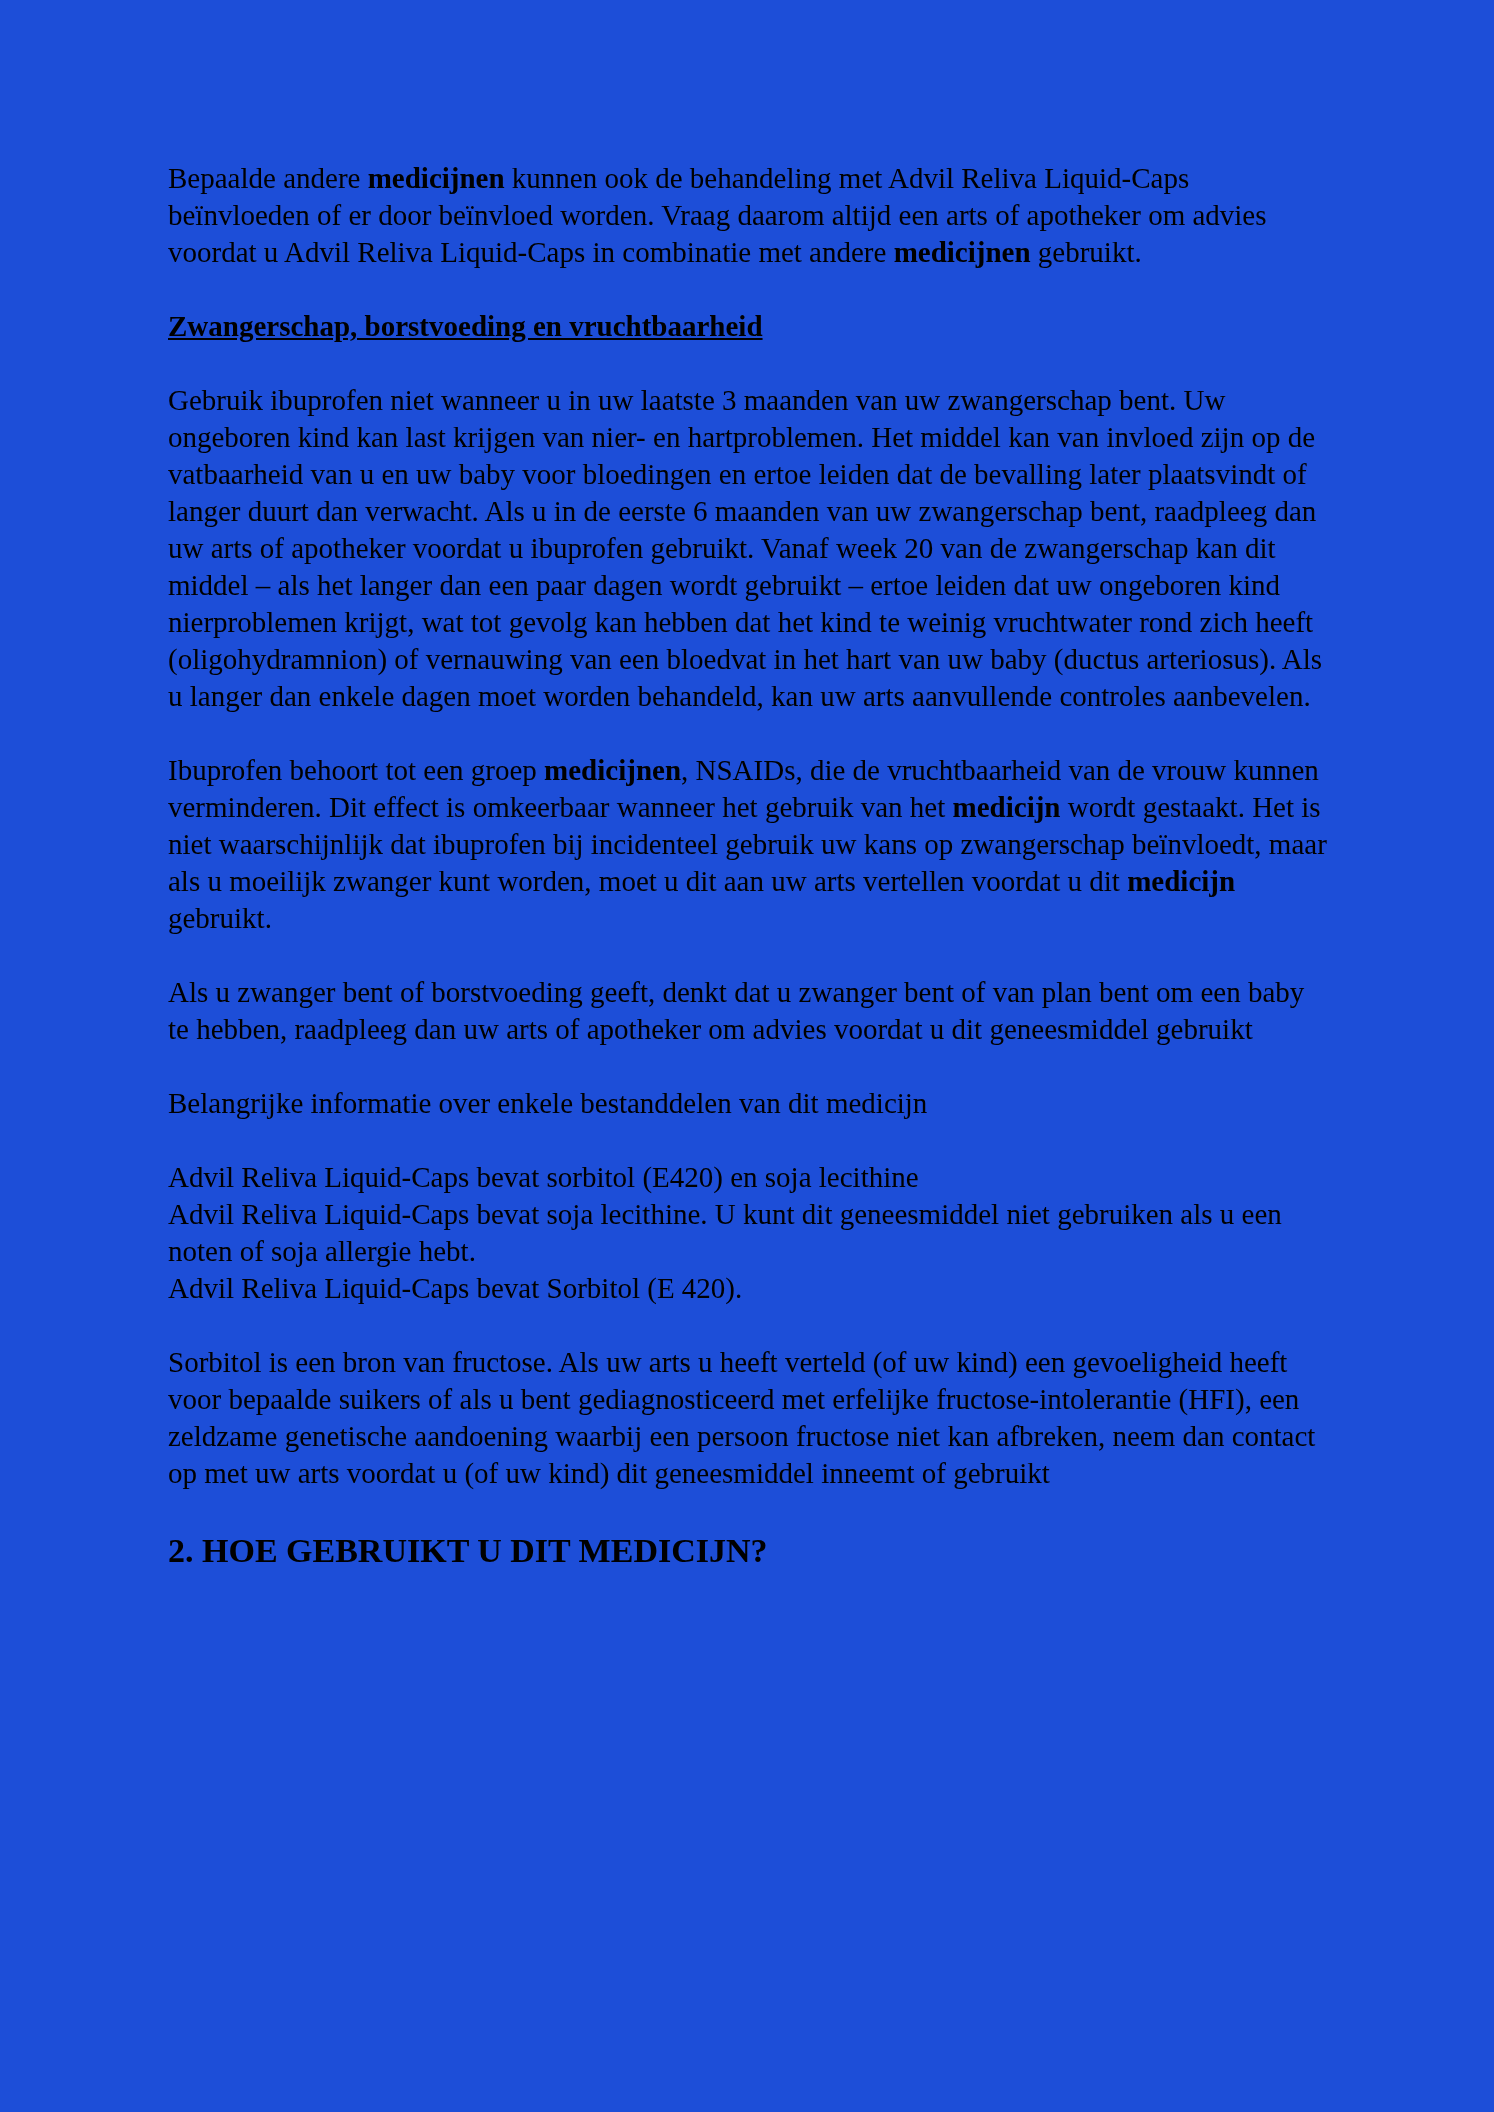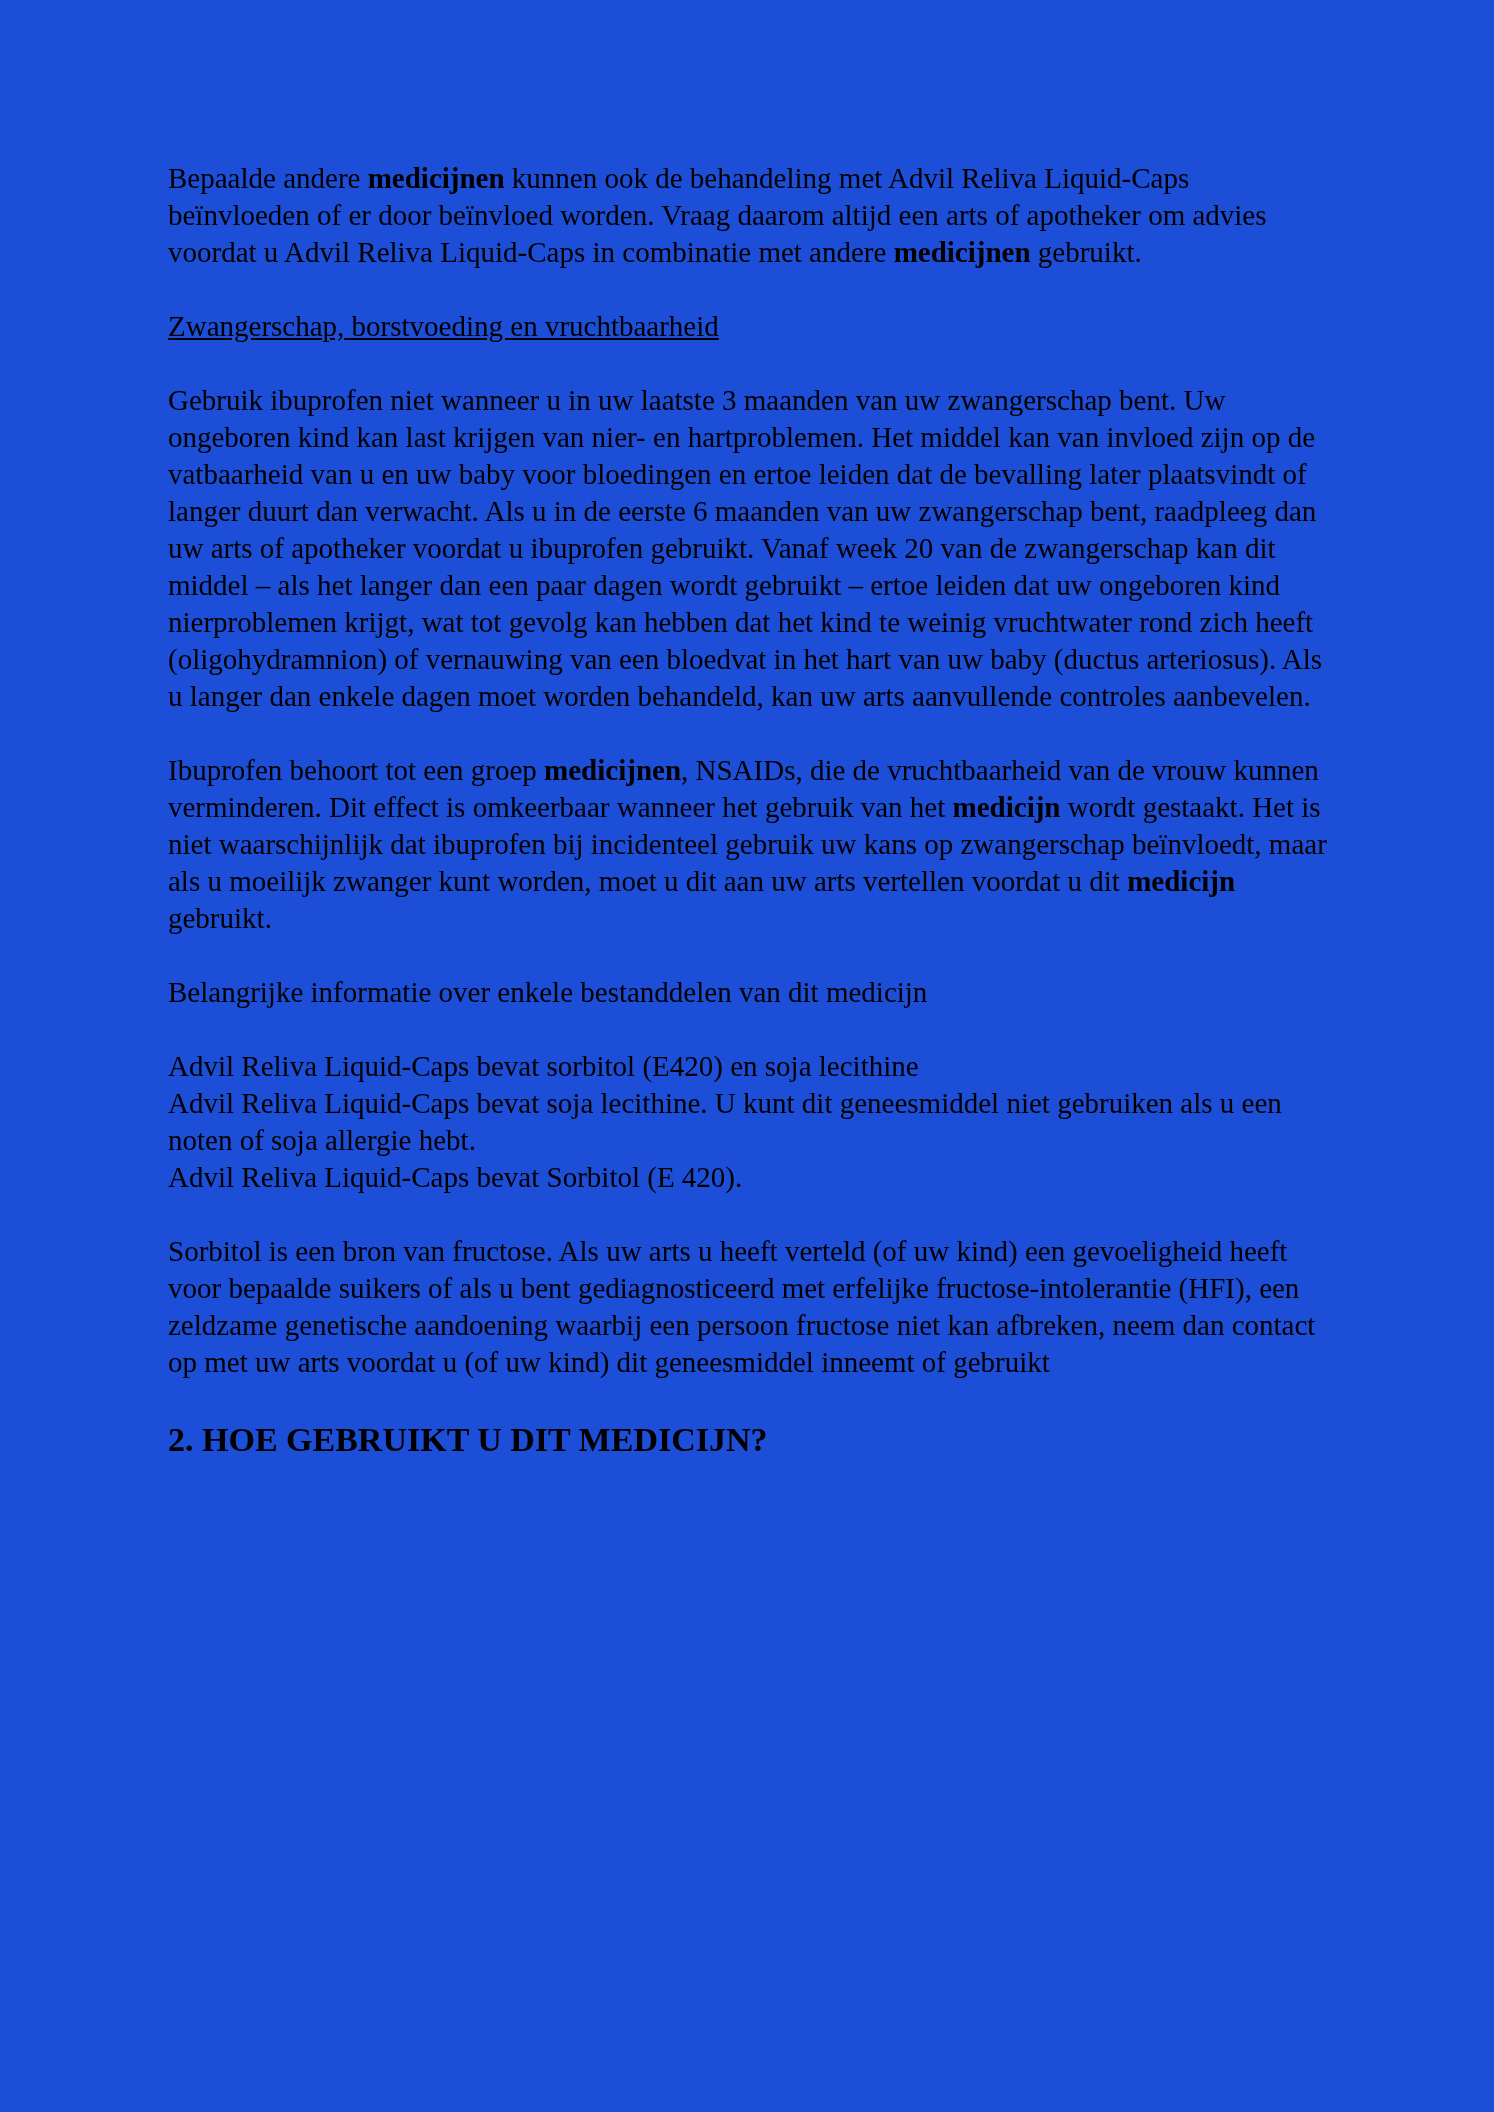--- a/index.html
+++ b/index.html
@@ -23,21 +23,21 @@
   }
   .para, .h-underline, .h-bold, .h-section {
     margin: 0 0 37px 0;
     font-size: 29px;
     line-height: 37px;
     font-weight: normal;
     text-align: left;
   }
   .para strong { font-weight: bold; }
   .h-underline {
-    font-weight: normal;
+    font-weight: bold;
     text-decoration: underline;
     margin-top: 8px;
   }
   .h-bold {
     font-weight: normal;
   }
   .sp-none  { margin-bottom: 0; }
   .sp-large { margin-bottom: 111px; }
   .h-section {
     font-size: 34px;
@@ -48,19 +48,20 @@
 </style>
 </head>
 <body>
 
 <div class="page">
   <div>
       <p class="para"><span>Bepaalde andere </span><strong>medicijnen</strong><span> kunnen ook de behandeling met Advil Reliva Liquid-Caps beïnvloeden of er door beïnvloed worden. Vraag daarom altijd een arts of apotheker om advies voordat u Advil Reliva Liquid-Caps in combinatie met andere </span><strong>medicijnen</strong><span> gebruikt.</span></p>
       <h2 class="h-underline">Zwangerschap, borstvoeding en vruchtbaarheid</h2>
       <p class="para"><span>Gebruik ibuprofen niet wanneer u in uw laatste 3 maanden van uw zwangerschap bent.  Uw ongeboren kind kan last krijgen van nier- en hartproblemen. Het middel kan van invloed zijn op de vatbaarheid van u en uw baby voor bloedingen en ertoe leiden dat de bevalling later plaatsvindt of langer duurt dan verwacht. Als u in de eerste 6 maanden van uw zwangerschap bent, raadpleeg dan uw arts of apotheker voordat u ibuprofen gebruikt.  Vanaf week 20 van de zwangerschap kan dit middel – als het langer dan een paar dagen wordt gebruikt – ertoe leiden dat uw ongeboren kind nierproblemen krijgt, wat tot gevolg kan hebben dat het kind te weinig vruchtwater rond zich heeft (oligohydramnion) of vernauwing van een bloedvat in het hart van uw baby (ductus arteriosus). Als u langer dan enkele dagen moet worden behandeld, kan uw arts aanvullende controles aanbevelen.</span></p>
       <p class="para"><span>Ibuprofen behoort tot een groep </span><strong>medicijnen</strong><span>, NSAIDs, die de vruchtbaarheid van de vrouw kunnen verminderen. Dit effect is omkeerbaar wanneer het gebruik van het </span><strong>medicijn</strong><span> wordt gestaakt. Het is niet waarschijnlijk dat ibuprofen bij incidenteel gebruik uw kans op zwangerschap beïnvloedt, maar als u moeilijk zwanger kunt worden, moet u dit aan uw arts vertellen voordat u dit </span><strong>medicijn</strong><span> gebruikt.</span></p>
+      <p class="para"><span>Als u zwanger bent of borstvoeding geeft, denkt dat u zwanger bent of van plan bent om een baby te hebben, raadpleeg dan uw arts of apotheker om advies voordat u dit geneesmiddel gebruikt</span></p>
       <h2 class="h-bold">Belangrijke informatie over enkele bestanddelen van dit medicijn</h2>
       <h2 class="h-bold sp-none">Advil Reliva Liquid-Caps bevat sorbitol (E420) en soja lecithine</h2>
       <p class="para"><span>Advil Reliva Liquid-Caps bevat soja lecithine. U kunt dit geneesmiddel niet gebruiken als u een noten of soja allergie hebt.</span><br><span>Advil Reliva Liquid-Caps bevat Sorbitol (E 420).</span></p>
       <p class="para"><span>Sorbitol is een bron van fructose. Als uw arts u heeft verteld (of uw kind) een gevoeligheid heeft voor bepaalde suikers of als u bent gediagnosticeerd met erfelijke fructose-intolerantie (HFI), een zeldzame genetische aandoening waarbij een persoon fructose niet kan afbreken, neem dan contact op met uw arts voordat u (of uw kind) dit geneesmiddel inneemt of gebruikt</span></p>
       <h1 class="h-section">2. HOE GEBRUIKT U DIT MEDICIJN?</h1>
     </div>
 </div>
 
 </body></html>

